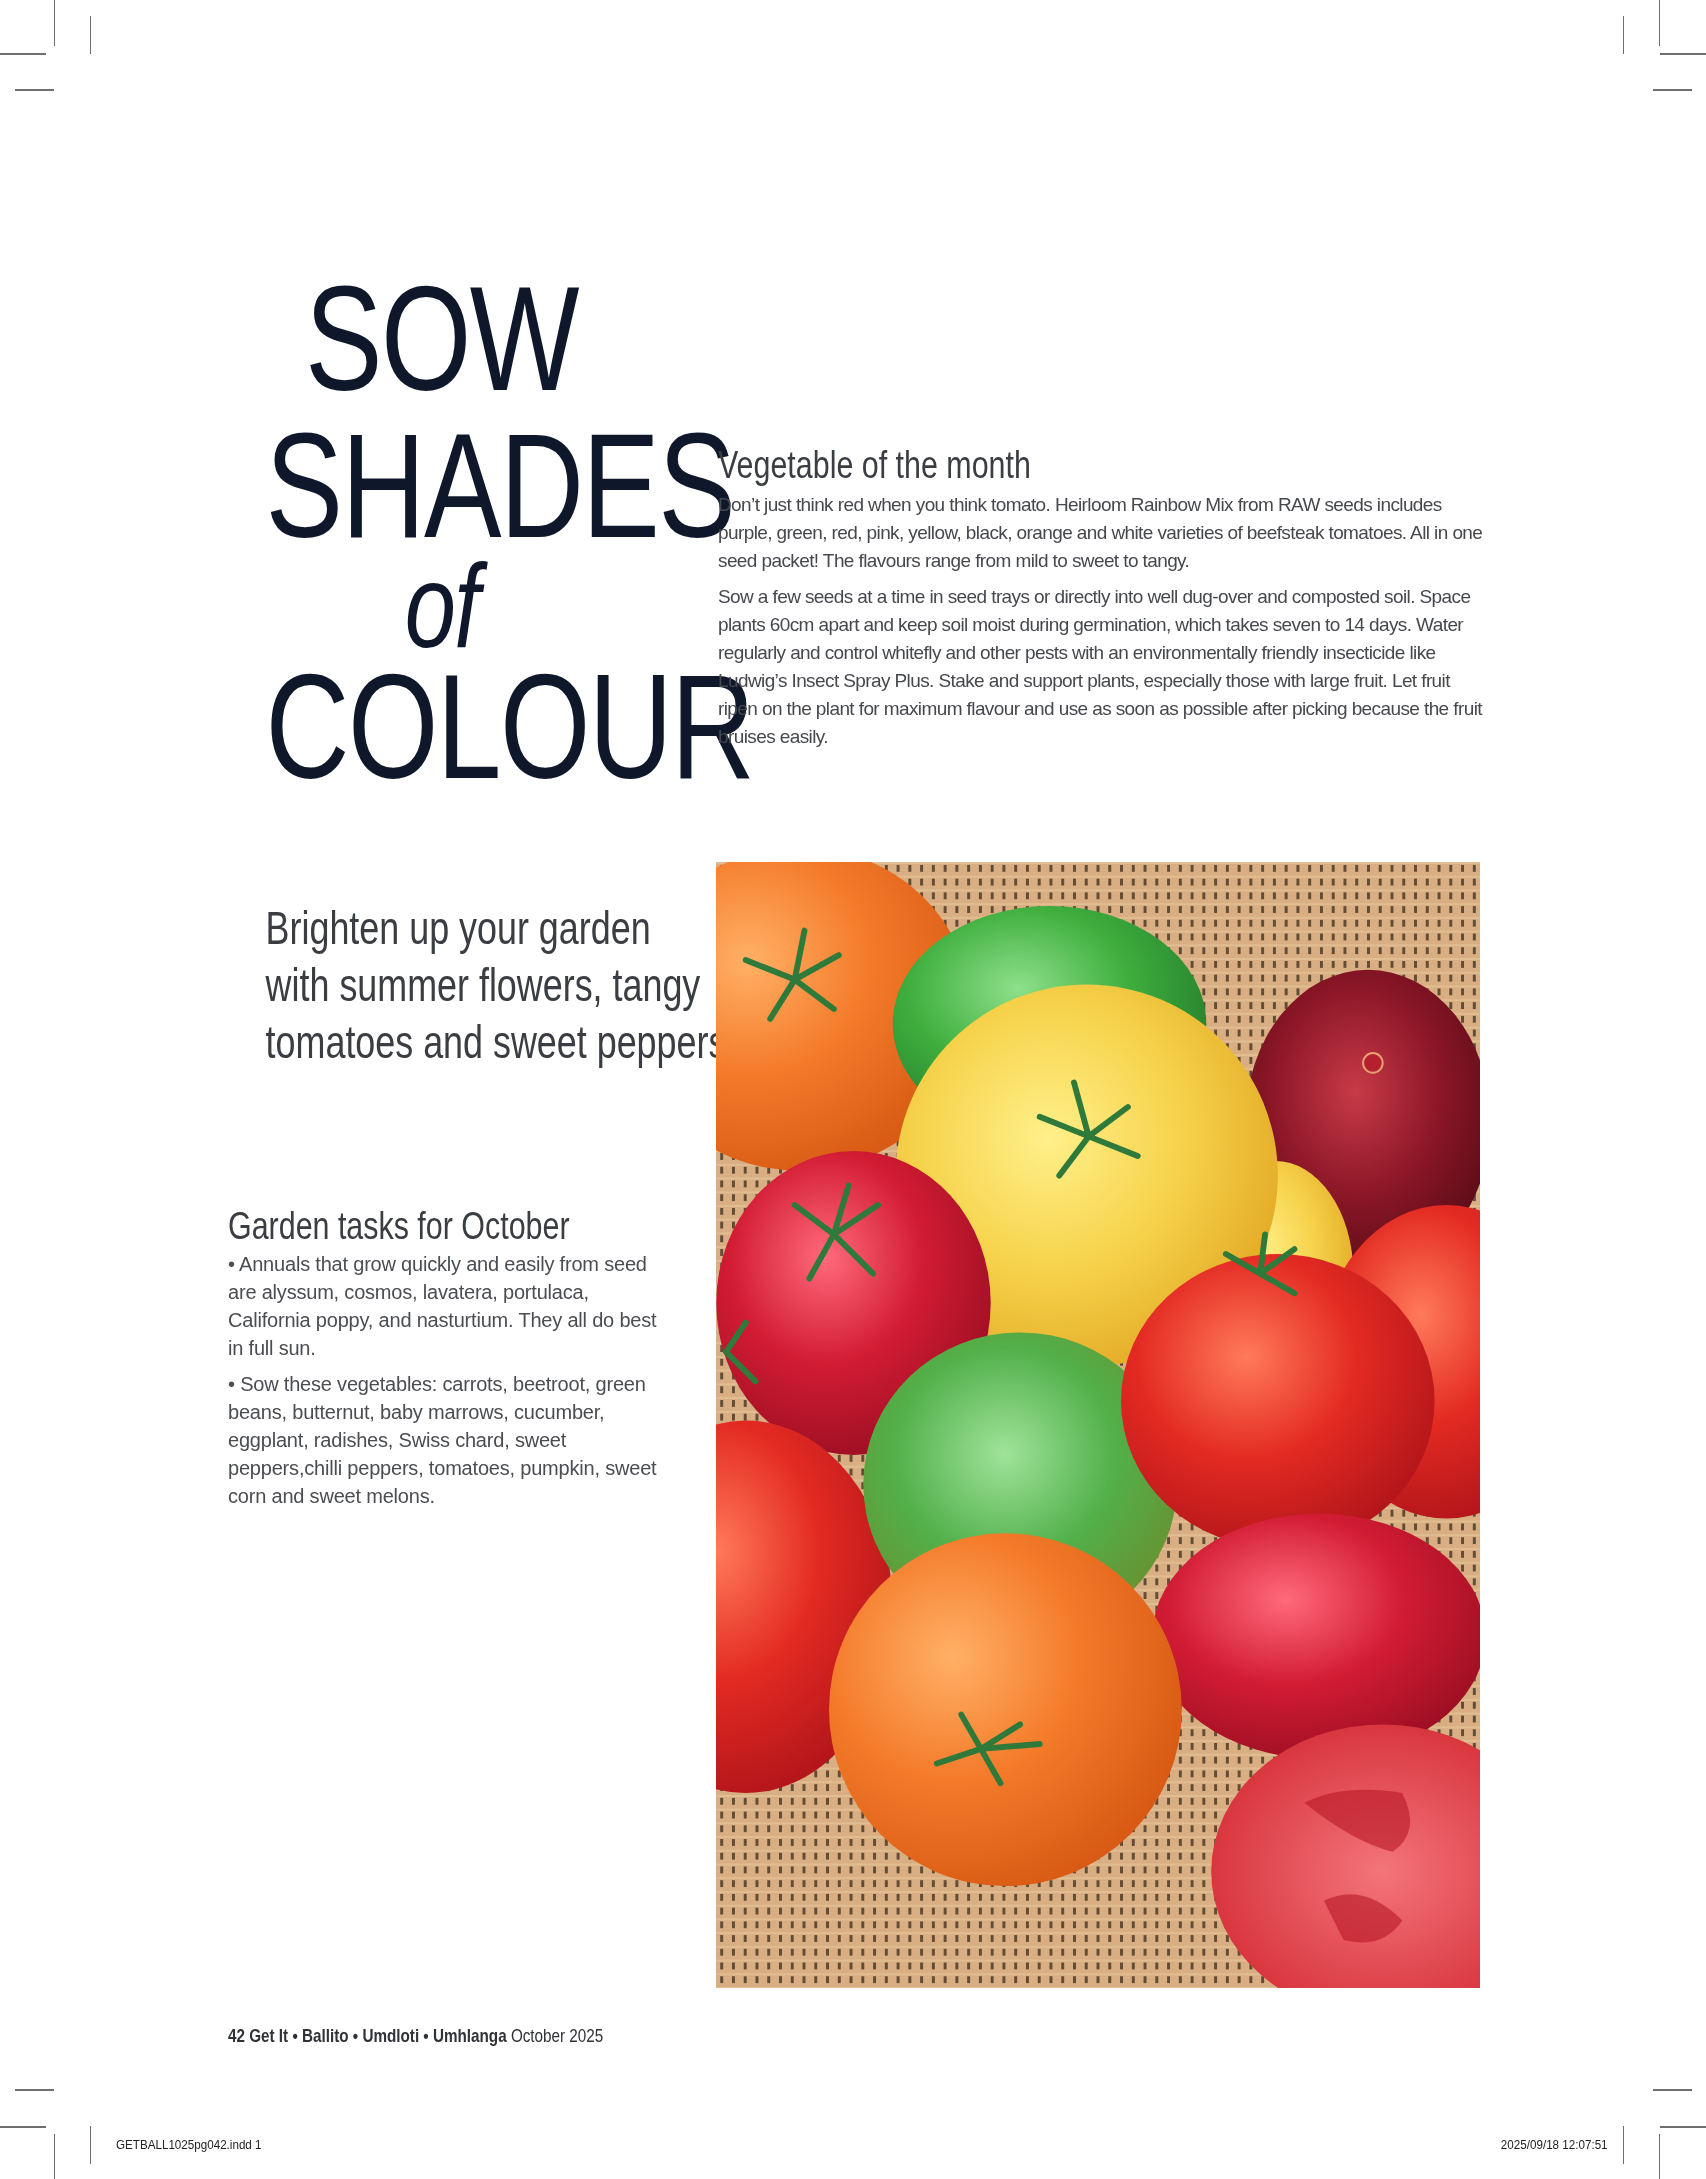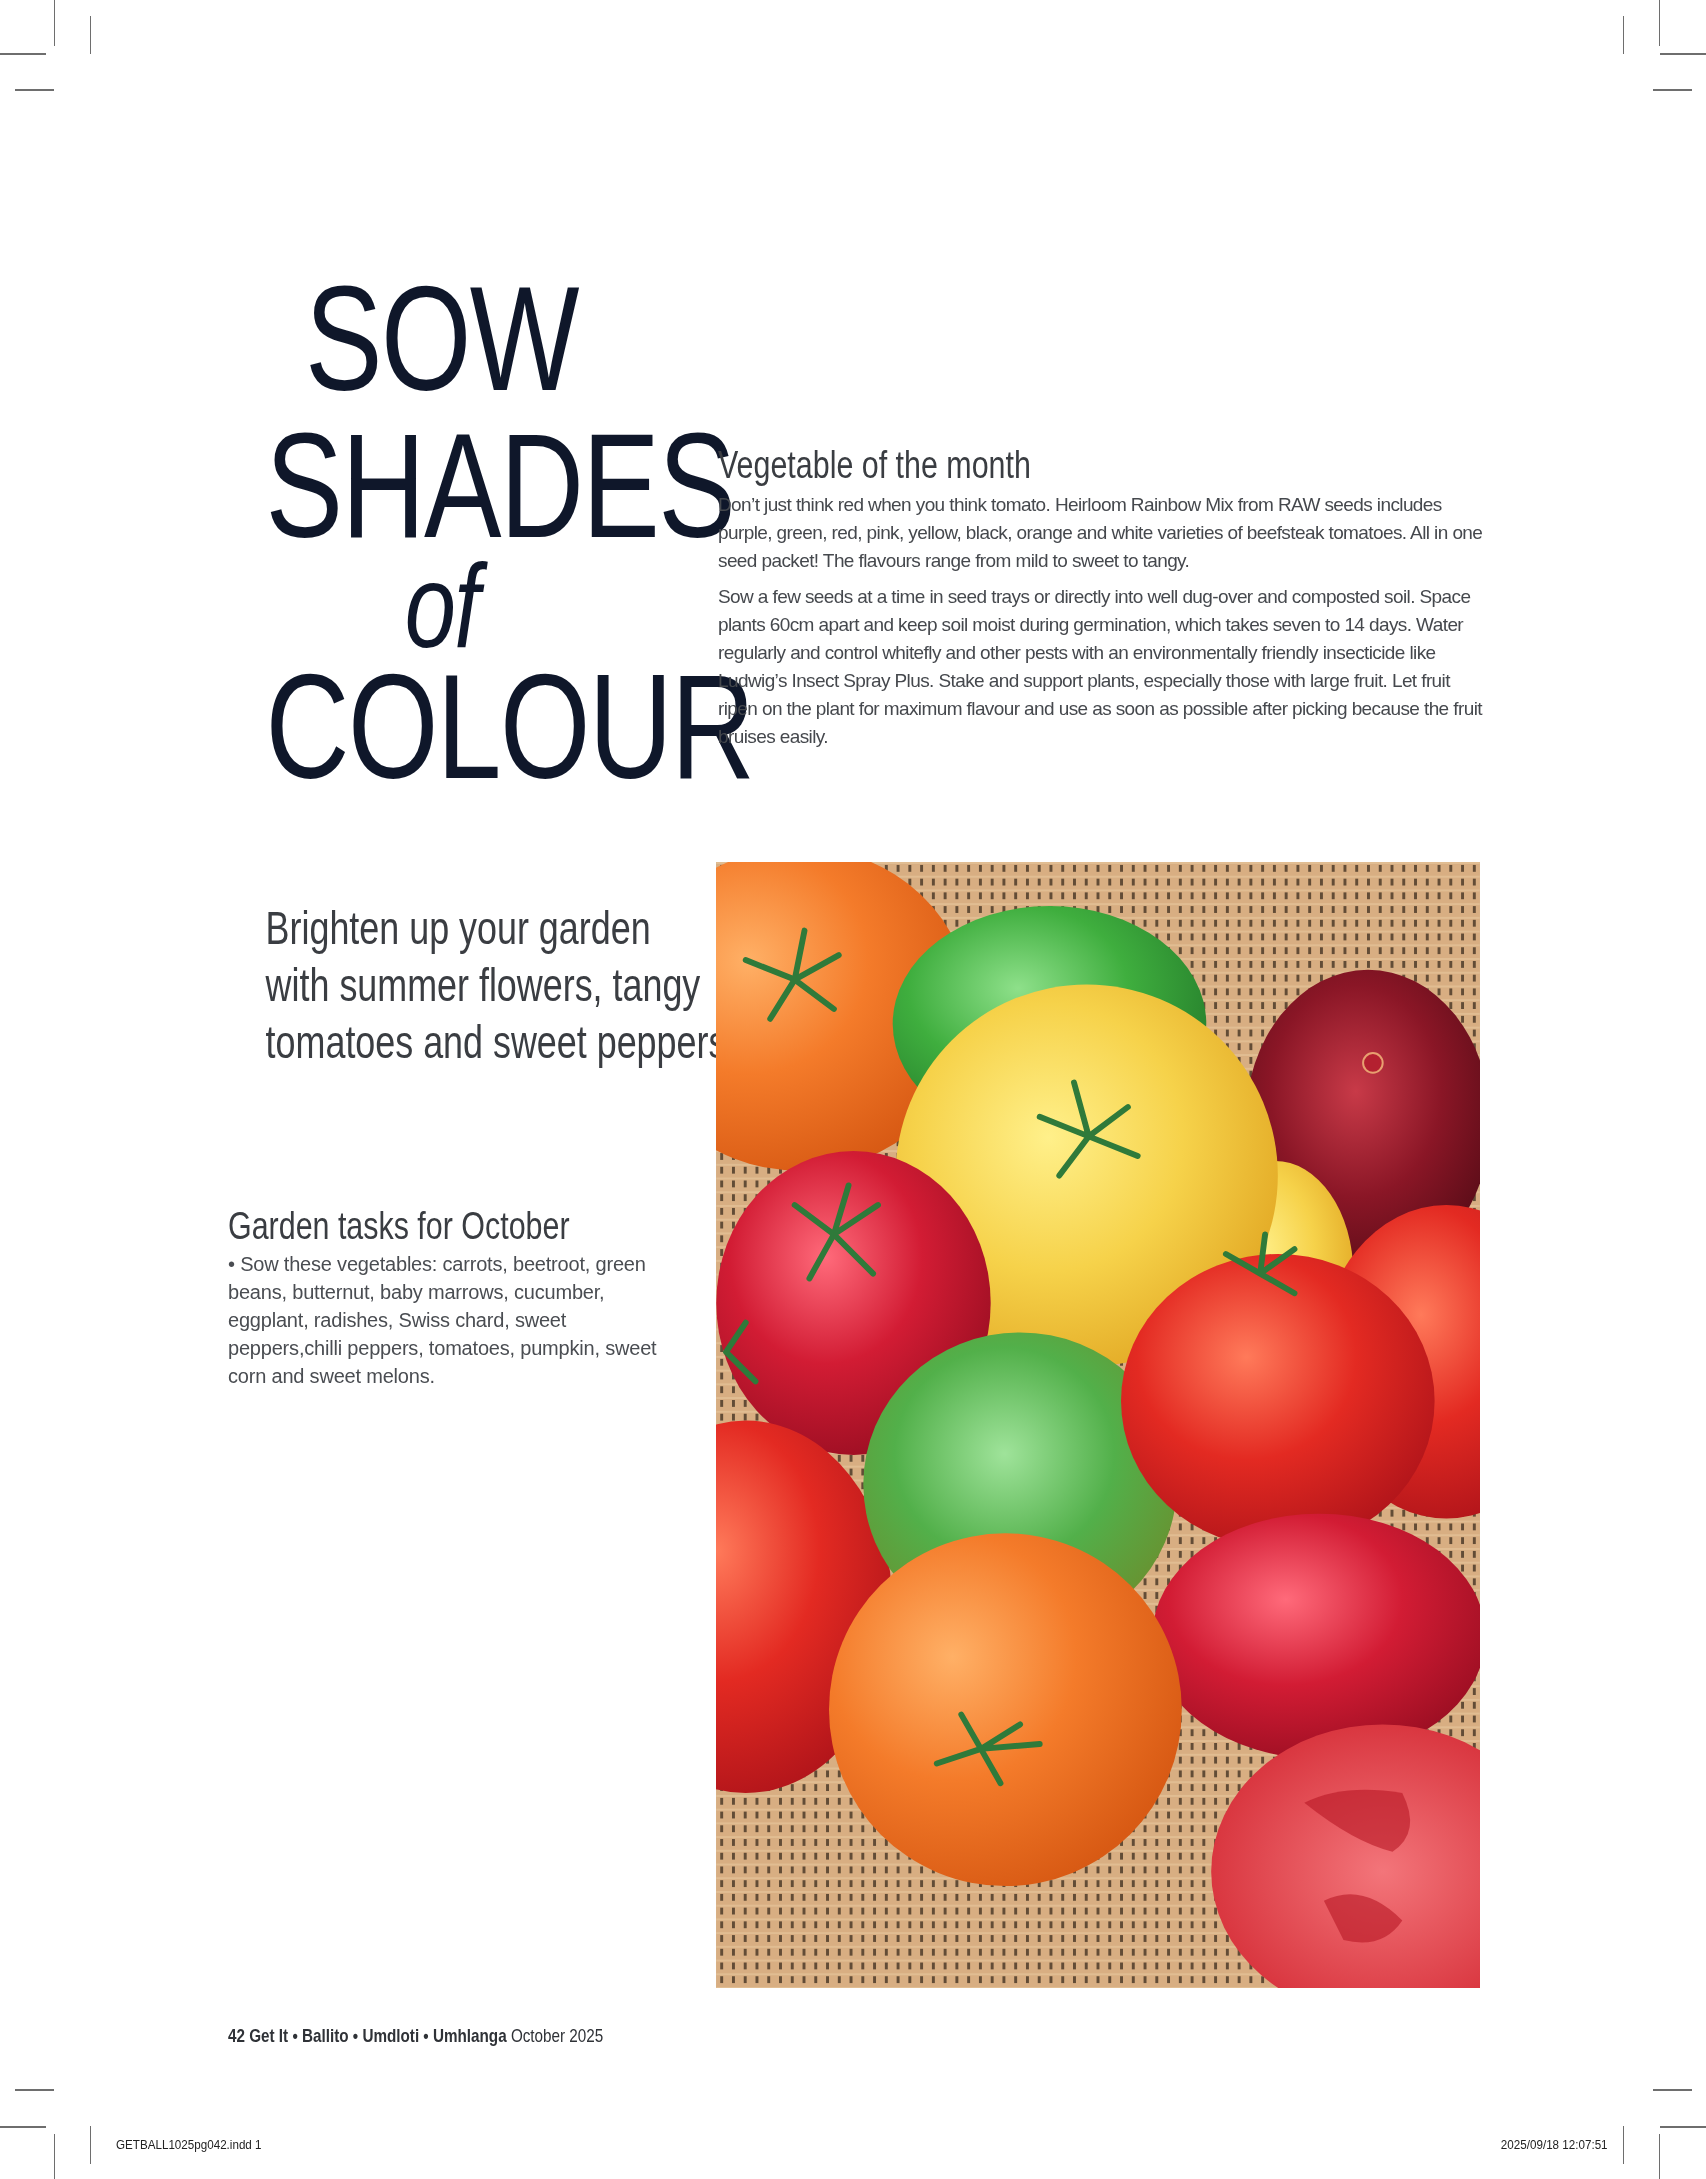--- a/index.html
+++ b/index.html
@@ -166,20 +166,21 @@
       <path d="M555 420 L520 400 M555 420 L590 395 M555 420 L560 380 M555 420 L590 440"></path>
       <path d="M270 905 L225 920 M270 905 L330 900 M270 905 L250 870 M270 905 L290 940 M270 905 L310 880"></path>
       <path d="M10 500 L30 470 M10 500 L40 530"></path>
     </g>
   </svg>
 </div>
 
 <section class="tasks">
   <h2 class="col-heading">Garden tasks for October</h2>
   <ul>
+    <li>• Annuals that grow quickly and easily from seed are alyssum, cosmos, lavatera, portulaca, California poppy, and nasturtium. They all do best in full sun.</li>
     <li>• Sow these vegetables: carrots, beetroot, green beans, butternut, baby marrows, cucumber, eggplant, radishes, Swiss chard, sweet peppers,chilli peppers, tomatoes, pumpkin, sweet corn and sweet melons.</li>
   </ul>
 </section>
 
 <div class="footer-line">
   <span class="bold">42</span>
   <span class="bold">Get It • Ballito • Umdloti • Umhlanga</span>
   <span>October 2025</span>
 </div>
 

